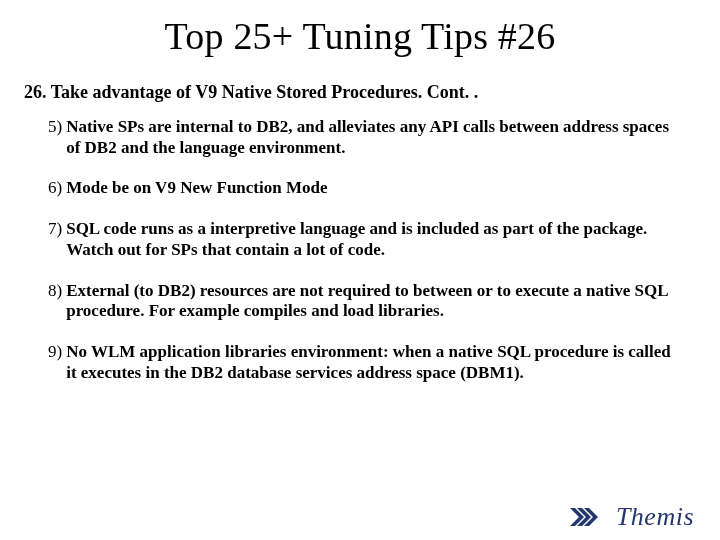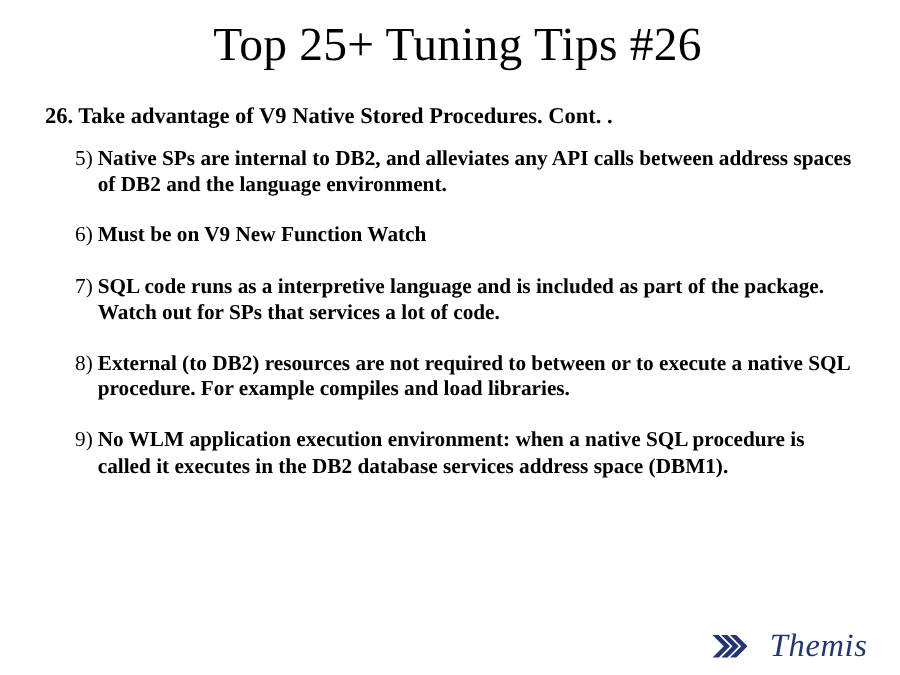--- a/index.html
+++ b/index.html
@@ -11,21 +11,20 @@
     font-family: "Times New Roman", Times, serif;
     color: #000;
     position: relative;
     overflow: hidden;
   }
   .slide {
     width: 720px;
     height: 540px;
     position: relative;
     box-sizing: border-box;
-    padding-left: 12px;
   }
   .title {
     text-align: center;
     font-size: 38px;
     font-weight: normal;
     padding-top: 14px;
     letter-spacing: 0.2px;
   }
   .heading {
     font-size: 18px;
@@ -79,33 +78,33 @@
 
   <div class="heading">26. Take advantage of V9 Native Stored Procedures. Cont. .</div>
 
   <div class="items">
     <div class="item">
       <span class="num">5)</span>
       <span class="txt">Native SPs are internal to DB2, and alleviates any API calls between address spaces of DB2 and the language environment.</span>
     </div>
     <div class="item">
       <span class="num">6)</span>
-      <span class="txt">Must be on V9 New Function Watch</span>
+      <span class="txt">Mode be on V9 New Function Mode</span>
     </div>
     <div class="item">
       <span class="num">7)</span>
-      <span class="txt">SQL code runs as a interpretive language and is included as part of the package.  Watch out for SPs that services a lot of code.</span>
+      <span class="txt">SQL code runs as a interpretive language and is included as part of the package.  Watch out for SPs that contain a lot of code.</span>
     </div>
     <div class="item">
       <span class="num">8)</span>
       <span class="txt">External (to DB2) resources are not required to between or to execute a native SQL procedure.  For example compiles and load libraries.</span>
     </div>
     <div class="item">
       <span class="num">9)</span>
-      <span class="txt">No WLM application execution environment: when a native SQL procedure is called it executes in the DB2 database services address space (DBM1).</span>
+      <span class="txt">No WLM application libraries environment: when a native SQL procedure is called it executes in the DB2 database services address space (DBM1).</span>
     </div>
   </div>
 
   <div class="logo">
     <span class="logo-mark">
       <svg width="30" height="26" viewBox="0 0 30 26">
         <g fill="#24366f">
           <polygon points="0,4 5,4 14,13 5,22 0,22 9,13"></polygon>
           <polygon points="7,4 12,4 21,13 12,22 7,22 16,13"></polygon>
           <polygon points="14,4 19,4 28,13 19,22 14,22 23,13"></polygon>

